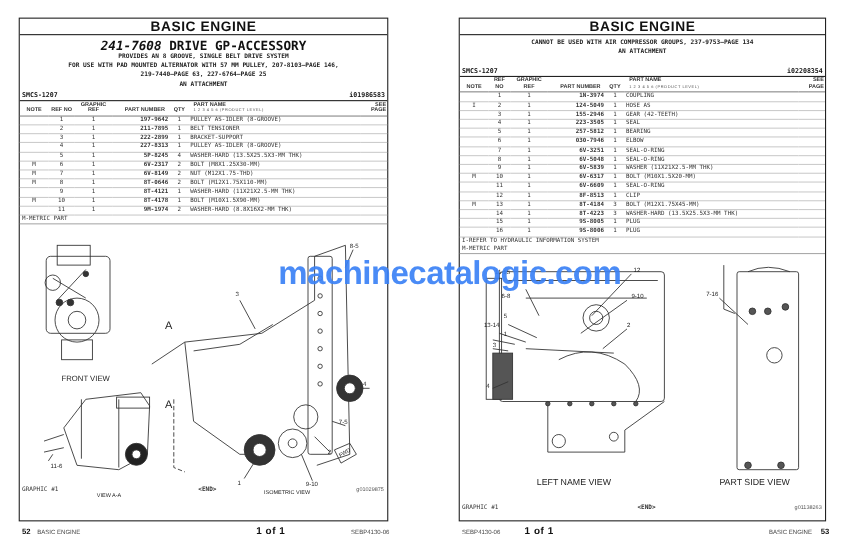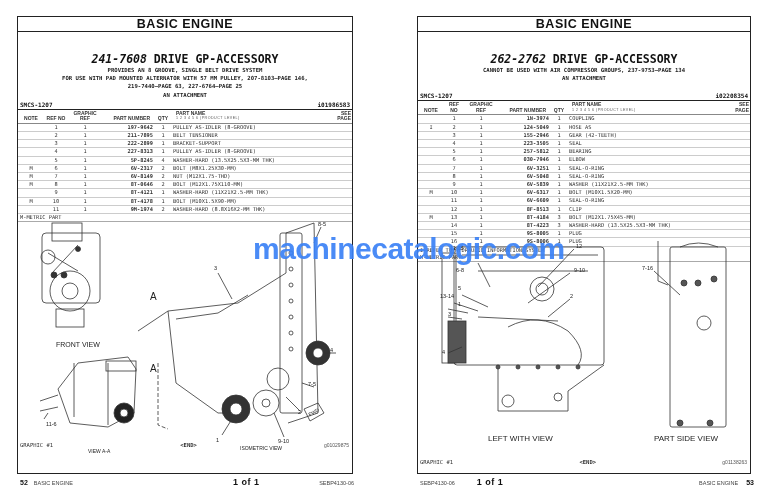--- a/index.html
+++ b/index.html
@@ -7,21 +7,21 @@
   body { position: relative; font-family: "Liberation Sans", sans-serif; color: #111; }
 
   .page { position: absolute; top: 16px; height: 458px; border: 1.5px solid #222; background: #fff; }
   #left-page  { left: 17px;  width: 336px; }
   #right-page { left: 417px; width: 334px; }
 
   .band { height: 15px; border-bottom: 1.5px solid #222; text-align: center;
           font-family: "Liberation Sans", sans-serif; font-weight: bold; font-size: 12.5px;
           line-height: 15px; letter-spacing: 0.5px; }
   .hdr { text-align: center; font-family: "DejaVu Sans Mono", monospace; padding-top: 3px; position: relative; }
-  .hdr .title { font-family: "DejaVu Sans Mono", monospace; font-weight: bold; font-size: 11.5px; line-height: 13px; margin-top: 18px; }
+  .hdr .title { font-family: "DejaVu Sans Mono", monospace; font-weight: bold; font-size: 11.5px; line-height: 13px; }
   .hdr .title .pn { font-style: italic; }
   .hdr .desc { font-size: 5.6px; font-weight: bold; line-height: 8.2px; color: #222; }
   .smcs-row { display: flex; justify-content: space-between; font-family: "DejaVu Sans Mono", monospace;
               font-size: 6px; font-weight: bold; padding: 2px 2px 1px 2px; border-bottom: 1.5px solid #222; }
 
   table.parts { width: 100%; border-collapse: collapse; font-size: 5.3px; }
   table.parts th { font-family: "Liberation Sans", sans-serif; font-weight: bold; color: #333;
                    font-size: 5px; line-height: 5.5px; vertical-align: bottom; padding: 1px 1px 1px 1px;
                    border-bottom: 0.8px solid #888; }
   table.parts th .lvl { font-weight: normal; font-size: 3.6px; color: #555; display: block; letter-spacing: 0.5px; }
@@ -269,24 +269,20 @@
 <div class="footer" style="left:20px;width:334px">
   <span class="pg">52</span>
   <span style="margin-left:6px">BASIC ENGINE</span>
   <span class="ofn" style="margin-left:160px">1 of 1</span>
   <span style="margin-left:auto">SEBP4130-06</span>
 </div>
 
 <div class="page" id="right-page">
   <div class="band">BASIC ENGINE</div>
   <div class="hdr">
-    <div class="title">
-      <span class="pn">262-2762</span>
-      <span>DRIVE GP-ACCESSORY</span>
-    </div>
     <div class="desc">CANNOT BE USED WITH AIR COMPRESSOR GROUPS, 237-9753—PAGE 134</div>
     <div class="desc">AN ATTACHMENT</div>
   </div>
   <div class="smcs-row" style="margin-top:8px">
     <span>SMCS-1207</span>
     <span>i02208354</span>
   </div>
   <table class="parts">
     <colgroup>
         <col style="width:26px">
@@ -502,21 +498,21 @@
     <span class="callout" style="left:158px;top:2px">12</span>
     <span class="callout" style="left:38px;top:26px">6-8</span>
     <span class="callout" style="left:156px;top:26px">9-10</span>
     <span class="callout" style="left:40px;top:44px">5</span>
     <span class="callout" style="left:22px;top:52px">13-14</span>
     <span class="callout" style="left:40px;top:60px">1</span>
     <span class="callout" style="left:30px;top:70px">3</span>
     <span class="callout" style="left:152px;top:52px">2</span>
     <span class="callout" style="left:24px;top:108px">4</span>
     <span class="callout" style="left:224px;top:24px">7-16</span>
-    <span class="view-label" style="left:70px;top:193px;font-size:8px">LEFT WITH VIEW</span>
+    <span class="view-label" style="left:70px;top:193px;font-size:8px">LEFT NAME VIEW</span>
     <span class="view-label" style="left:236px;top:193px;font-size:8px">PART SIDE VIEW</span>
   </div>
   <div class="graphic-row" style="top:442px">
     <span>GRAPHIC #1</span>
     <span class="end">&lt;END&gt;</span>
     <span class="gid">g01138263</span>
   </div>
 </div>
 <div class="footer" style="left:420px;width:334px">
   <span>SEBP4130-06</span>

